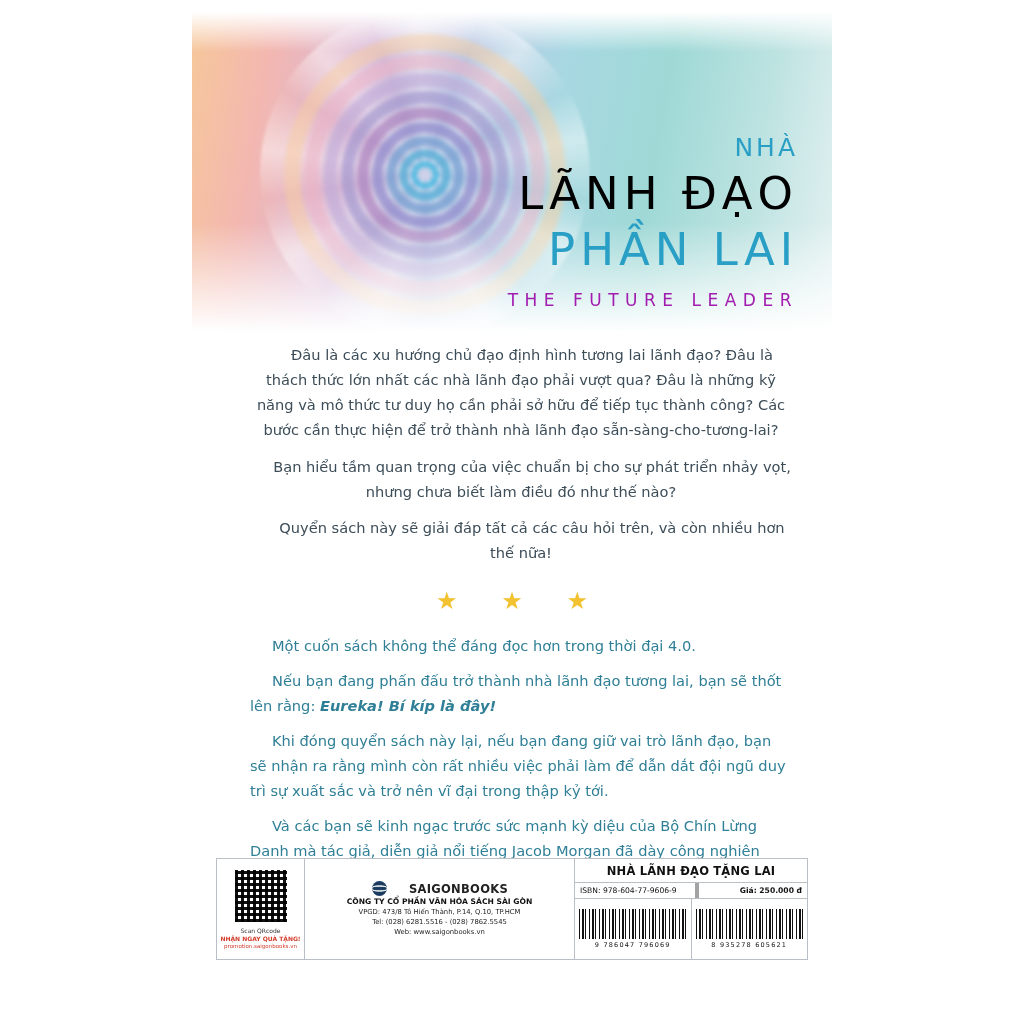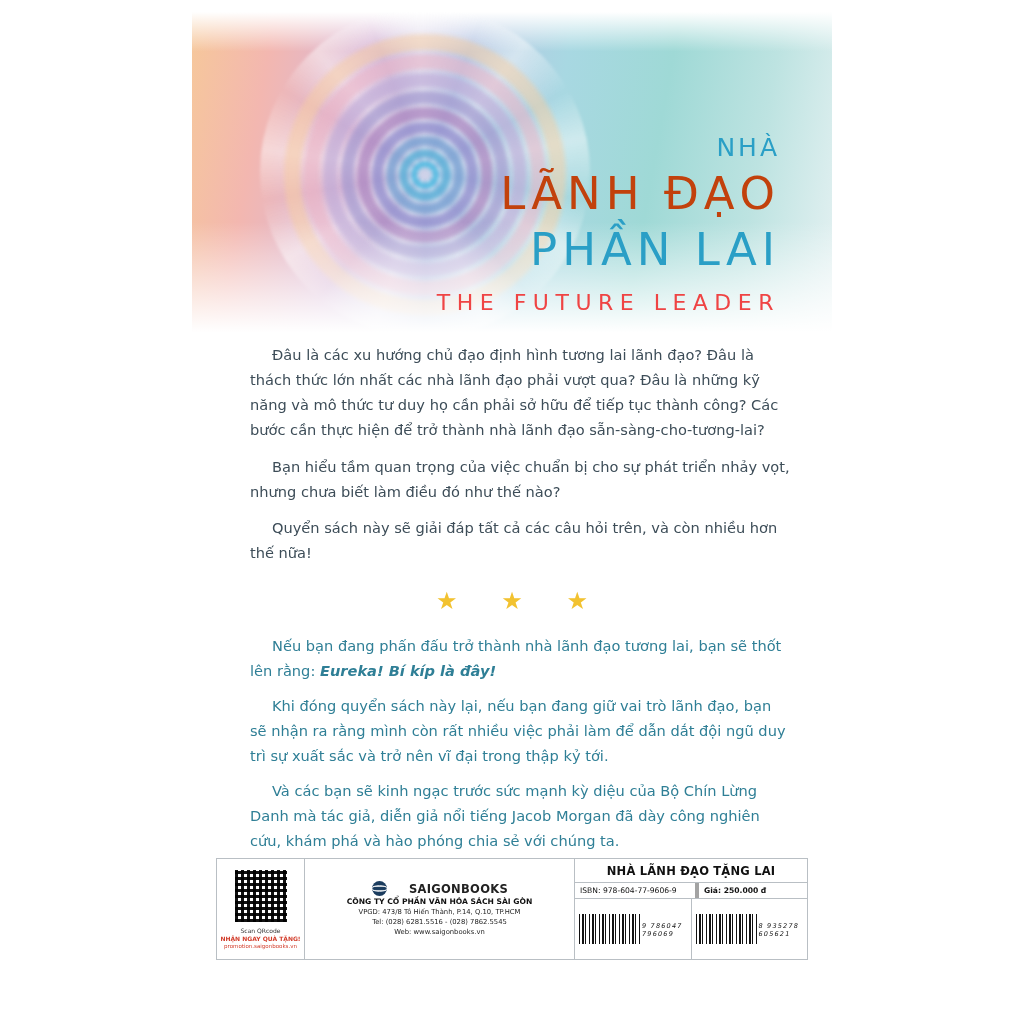--- a/index.html
+++ b/index.html
@@ -73,52 +73,53 @@
   .r4{width:142px;height:142px;border-width:13px;border-color:rgba(160,150,205,.75);}
   .r5{width:112px;height:112px;border-width:12px;border-color:rgba(170,130,190,.8);}
   .r6{width:84px;height:84px;border-width:11px;border-color:rgba(145,140,205,.85);}
   .r7{width:58px;height:58px;border-width:10px;border-color:rgba(120,160,210,.9);}
   .r8{width:34px;height:34px;border-width:9px;border-color:rgba(90,175,215,.95);}
   .r9{width:16px;height:16px;border-width:6px;border-color:rgba(70,185,225,1);}
 
   
   .titleblock{
     position:absolute;
-    right:52px;top:122px;
+    right:34px;top:122px;
     text-align:right;
     color:#1f9ec4;
   }
   .t-nha{
     font-size:25px;letter-spacing:3px;font-weight:400;color:#2a9fc6;
     line-height:1.1;
   }
   .t-line1{
-    font-size:45px;letter-spacing:5px;font-weight:400;color:#c2410c;
+    font-size:45px;letter-spacing:5px;font-weight:400;color:#000000;
     line-height:1.25;margin-top:4px;
   }
   .t-line2{
     font-size:45px;letter-spacing:5px;font-weight:400;color:#2a9fc6;
     line-height:1.25;
   }
   .t-sub{
-    font-size:22px;letter-spacing:6.5px;color:#ef4444;
+    font-size:17px;letter-spacing:6.5px;color:#a21caf;
     margin-top:12px;font-weight:400;
   }
 
   
   .body{
     position:absolute;left:58px;right:40px;top:330px;
     color:#3a4a55;
   }
   .para{
     font-size:14.6px;
     line-height:1.72;
     text-indent:22px;
     margin:0 0 10px 0;
     color:#3d4d58;
+    text-align:center;
   }
   .para.first{margin-bottom:12px;}
 
   .stars{
     text-align:center;
     margin:24px 0 20px 0;
     color:#f2c230;
     letter-spacing:18px;
     font-size:24px;
     line-height:1;
@@ -195,23 +196,23 @@
     padding:5px 0 4px 0;
     letter-spacing:.2px;
   }
   .f-meta{
     display:flex;
     border-bottom:1px solid #b9bfc4;
     font-size:7.6px;
   }
   .f-meta div{padding:3px 5px;}
   .f-meta .left{flex:1;border-right:4px solid #a3a3a3;color:#111;}
-  .f-meta .right{width:98px;text-align:left;font-weight:bold;color:#111;}
+  .f-meta .right{width:98px;text-align:right;font-weight:bold;color:#111;}
   .f-bars{display:flex;flex:1;}
-  .barcell{flex:1;display:flex;align-items:center;padding:2px 4px;box-sizing:border-box;font-style:italic;}
+  .barcell{flex:1;display:flex;flex-direction:column;align-items:center;justify-content:center;padding:2px 4px;box-sizing:border-box;}
   .barcell.sep{border-right:1px solid #b9bfc4;}
   .bars{
     width:100%;height:30px;
     background-image:repeating-linear-gradient(90deg,
       #111 0 1px,#fff 1px 3px,#111 3px 5px,#fff 5px 6px,#111 6px 7px,#fff 7px 10px);
   }
   .barnum{font-size:6.5px;letter-spacing:1.2px;margin-top:2px;color:#111;}
 </style>
 </head>
 <body>
@@ -241,20 +242,21 @@
       <div class="t-sub">THE FUTURE LEADER</div>
     </div>
 
     <div class="body">
       <p class="para first">Đâu là các xu hướng chủ đạo định hình tương lai lãnh đạo? Đâu là thách thức lớn nhất các nhà lãnh đạo phải vượt qua? Đâu là những kỹ năng và mô thức tư duy họ cần phải sở hữu để tiếp tục thành công? Các bước cần thực hiện để trở thành nhà lãnh đạo sẵn-sàng-cho-tương-lai?</p>
       <p class="para">Bạn hiểu tầm quan trọng của việc chuẩn bị cho sự phát triển nhảy vọt, nhưng chưa biết làm điều đó như thế nào?</p>
       <p class="para">Quyển sách này sẽ giải đáp tất cả các câu hỏi trên, và còn nhiều hơn thế nữa!</p>
 
       <div class="stars">★ ★ ★</div>
 
+      <p class="para2">Một cuốn sách không thể đáng đọc hơn trong thời đại 4.0.</p>
       <p class="para2"><span>Nếu bạn đang phấn đấu trở thành nhà lãnh đạo tương lai, bạn sẽ thốt lên rằng: </span><em>Eureka! Bí kíp là đây!</em></p>
       <p class="para2">Khi đóng quyển sách này lại, nếu bạn đang giữ vai trò lãnh đạo, bạn sẽ nhận ra rằng mình còn rất nhiều việc phải làm để dẫn dắt đội ngũ duy trì sự xuất sắc và trở nên vĩ đại trong thập kỷ tới.</p>
       <p class="para2">Và các bạn sẽ kinh ngạc trước sức mạnh kỳ diệu của Bộ Chín Lừng Danh mà tác giả, diễn giả nổi tiếng Jacob Morgan đã dày công nghiên cứu, khám phá và hào phóng chia sẻ với chúng ta.</p>
 
       <div class="signature">– Người dịch</div>
     </div>
 
     <div class="footer">
 
       <div class="f-qr">

